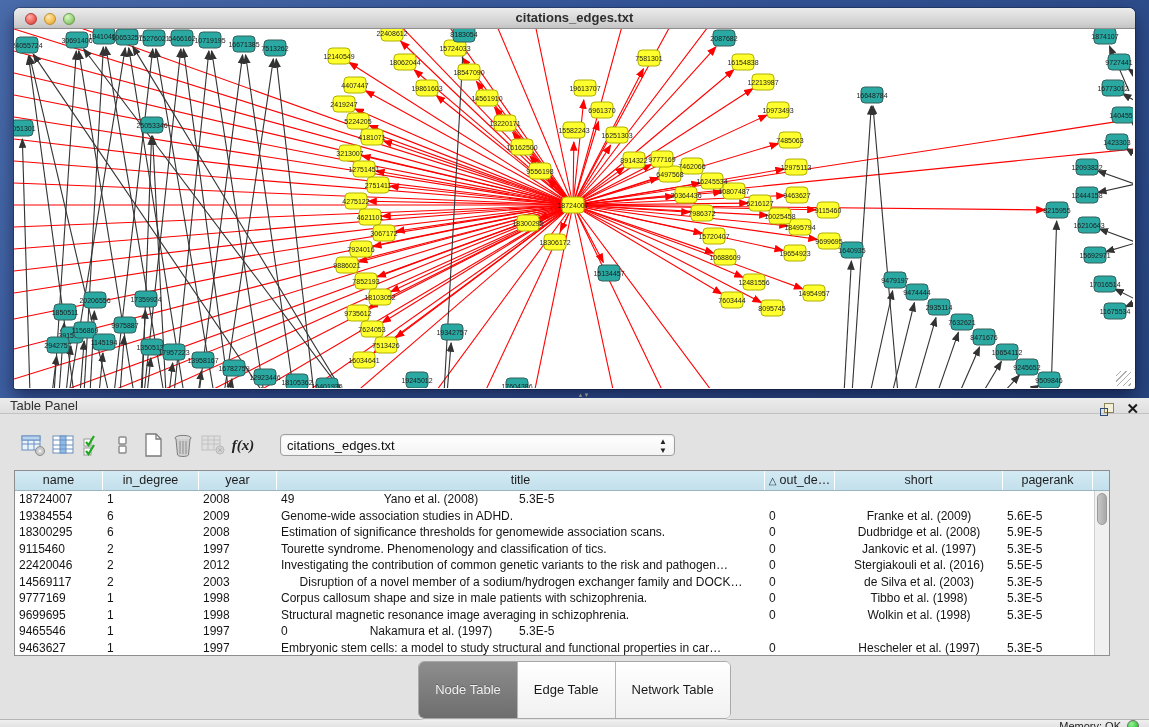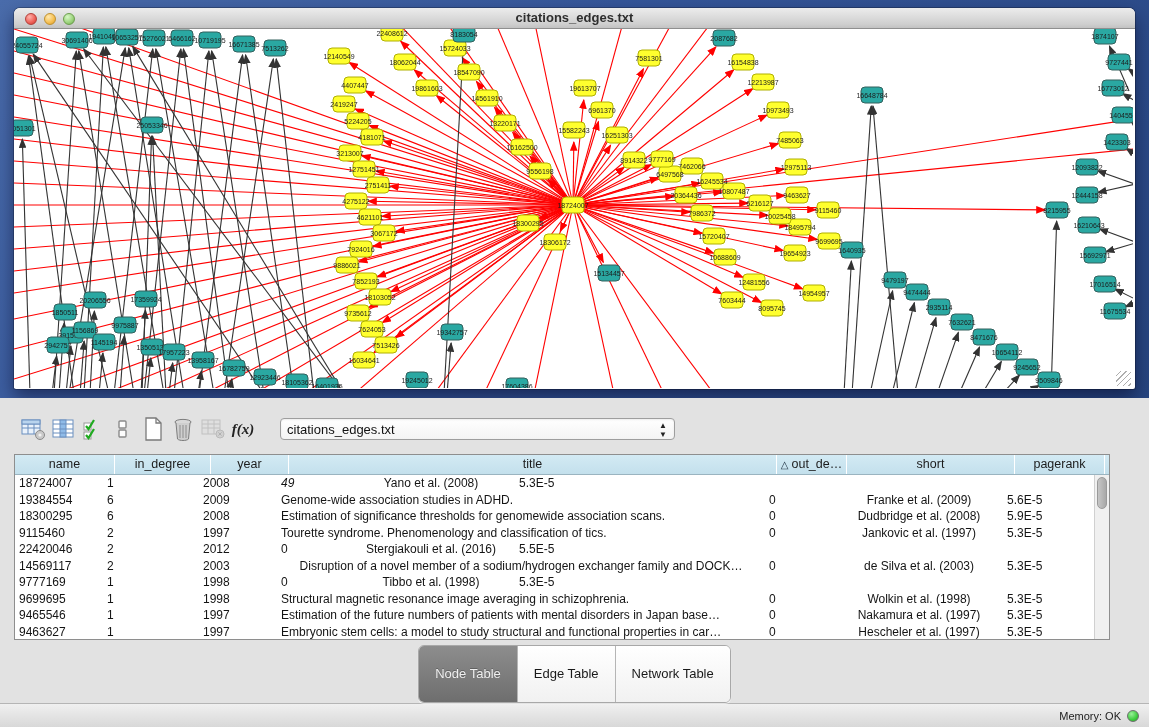--- a/index.html
+++ b/index.html
@@ -510,20 +510,28 @@
             <rect x="1092" y="105" width="22" height="16" rx="4" fill="#2aa8a2" stroke="#33605d"></rect>
             <text x="1103" y="115.5" text-anchor="middle" font-size="7" fill="#1c1c1c">1423303</text>
           </g>
       </svg>
       <div class="resize-grip"></div>
     </div>
   </div>
 </div>
 
 <div class="bottom">
+  <div class="panel-header">
+    <div class="divider-grip">▲▼</div>
+    <span class="panel-title">Table Panel</span>
+    <div class="panel-header-icons">
+      <span class="float-ic"></span>
+      <span class="close-ic">✕</span>
+    </div>
+  </div>
 
   <div class="panel-body">
     <div class="toolbar">
       <div class="tbtn">
         <svg width="26" height="24" viewBox="0 0 26 24">
             <rect x="2" y="3" width="18" height="14" fill="#eaf2fb" stroke="#6a8fbf"></rect>
             <path d="M2 7h18M2 11h18M8 3v14M14 3v14" stroke="#6a8fbf" fill="none"></path>
             <rect x="2" y="3" width="18" height="4" fill="#b9d4ee" stroke="#6a8fbf"></rect>
             <circle cx="20" cy="18" r="4.5" fill="#c9c9c9" stroke="#8a8a8a"></circle>
             <circle cx="20" cy="18" r="1.6" fill="#f0f0f0"></circle>
@@ -575,34 +583,34 @@
         <span class="fx-label">f(x)</span>
       </div>
       <div class="combo">
         <span>citations_edges.txt</span>
         <span class="arrows">▲<br>▼</span>
       </div>
     </div>
 
     <div class="table-block">
       <div class="thead" id="thead">
-          <div class="th" style="width: 100px;">name</div>
+          <div class="th" style="width: 88px;">name</div>
           <div class="th" style="width: 96px;">in_degree</div>
           <div class="th" style="width: 78px;">year</div>
           <div class="th" style="width: 488px;">title</div>
           <div class="th" style="width: 70px;"><span class="sort">△</span>out_de…</div>
           <div class="th" style="width: 168px;">short</div>
           <div class="th" style="width: 90px;">pagerank</div>
         </div>
       <div class="tbody" id="tbody">
           <div class="tr">
             <div class="td" style="width: 88px; text-align: left;">18724007</div>
             <div class="td" style="width: 96px; text-align: left;">1</div>
             <div class="td" style="width: 78px; text-align: left;">2008</div>
-            <div class="td" style="width: 70px; text-align: left; font-style: italic;">49</div>
+            <div class="td" style="width: 70px; text-align: left;">49</div>
             <div class="td" style="width: 168px; text-align: center;">Yano et al. (2008)</div>
             <div class="td" style="width: 90px; text-align: left;">5.3E-5</div>
           </div>
           <div class="tr">
             <div class="td" style="width: 88px; text-align: left;">19384554</div>
             <div class="td" style="width: 96px; text-align: left;">6</div>
             <div class="td" style="width: 78px; text-align: left;">2009</div>
             <div class="td" style="width: 488px; text-align: left;">Genome-wide association studies in ADHD.</div>
             <div class="td" style="width: 70px; text-align: left;">0</div>
             <div class="td" style="width: 168px; text-align: center;">Franke et al. (2009)</div>
@@ -623,55 +631,56 @@
             <div class="td" style="width: 78px; text-align: left;">1997</div>
             <div class="td" style="width: 488px; text-align: left;">Tourette syndrome. Phenomenology and classification of tics.</div>
             <div class="td" style="width: 70px; text-align: left;">0</div>
             <div class="td" style="width: 168px; text-align: center;">Jankovic et al. (1997)</div>
             <div class="td" style="width: 90px; text-align: left;">5.3E-5</div>
           </div>
           <div class="tr">
             <div class="td" style="width: 88px; text-align: left;">22420046</div>
             <div class="td" style="width: 96px; text-align: left;">2</div>
             <div class="td" style="width: 78px; text-align: left;">2012</div>
+            <div class="td" style="width: 488px; text-align: left;">Investigating the contribution of common genetic variants to the risk and pathogen…</div>
             <div class="td" style="width: 70px; text-align: left;">0</div>
             <div class="td" style="width: 168px; text-align: center;">Stergiakouli et al. (2016)</div>
             <div class="td" style="width: 90px; text-align: left;">5.5E-5</div>
           </div>
           <div class="tr">
             <div class="td" style="width: 88px; text-align: left;">14569117</div>
             <div class="td" style="width: 96px; text-align: left;">2</div>
             <div class="td" style="width: 78px; text-align: left;">2003</div>
             <div class="td" style="width: 488px; text-align: center;">Disruption of a novel member of a sodium/hydrogen exchanger family and DOCK…</div>
             <div class="td" style="width: 70px; text-align: left;">0</div>
             <div class="td" style="width: 168px; text-align: center;">de Silva et al. (2003)</div>
             <div class="td" style="width: 90px; text-align: left;">5.3E-5</div>
           </div>
           <div class="tr">
             <div class="td" style="width: 88px; text-align: left;">9777169</div>
             <div class="td" style="width: 96px; text-align: left;">1</div>
             <div class="td" style="width: 78px; text-align: left;">1998</div>
+            <div class="td" style="width: 488px; text-align: left;">Corpus callosum shape and size in male patients with schizophrenia.</div>
             <div class="td" style="width: 70px; text-align: left;">0</div>
             <div class="td" style="width: 168px; text-align: center;">Tibbo et al. (1998)</div>
             <div class="td" style="width: 90px; text-align: left;">5.3E-5</div>
           </div>
           <div class="tr">
             <div class="td" style="width: 88px; text-align: left;">9699695</div>
             <div class="td" style="width: 96px; text-align: left;">1</div>
             <div class="td" style="width: 78px; text-align: left;">1998</div>
             <div class="td" style="width: 488px; text-align: left;">Structural magnetic resonance image averaging in schizophrenia.</div>
             <div class="td" style="width: 70px; text-align: left;">0</div>
             <div class="td" style="width: 168px; text-align: center;">Wolkin et al. (1998)</div>
             <div class="td" style="width: 90px; text-align: left;">5.3E-5</div>
           </div>
           <div class="tr">
             <div class="td" style="width: 88px; text-align: left;">9465546</div>
             <div class="td" style="width: 96px; text-align: left;">1</div>
             <div class="td" style="width: 78px; text-align: left;">1997</div>
-            <div class="td" style="width: 488px; text-align: left;">Estimation of the future numbers of patients with mental disorders in Japan base…</div>
             <div class="td" style="width: 70px; text-align: left;">0</div>
             <div class="td" style="width: 168px; text-align: center;">Nakamura et al. (1997)</div>
             <div class="td" style="width: 90px; text-align: left;">5.3E-5</div>
           </div>
           <div class="tr">
             <div class="td" style="width: 88px; text-align: left;">9463627</div>
             <div class="td" style="width: 96px; text-align: left;">1</div>
             <div class="td" style="width: 78px; text-align: left;">1997</div>
             <div class="td" style="width: 488px; text-align: left;">Embryonic stem cells: a model to study structural and functional properties in car…</div>
             <div class="td" style="width: 70px; text-align: left;">0</div>

